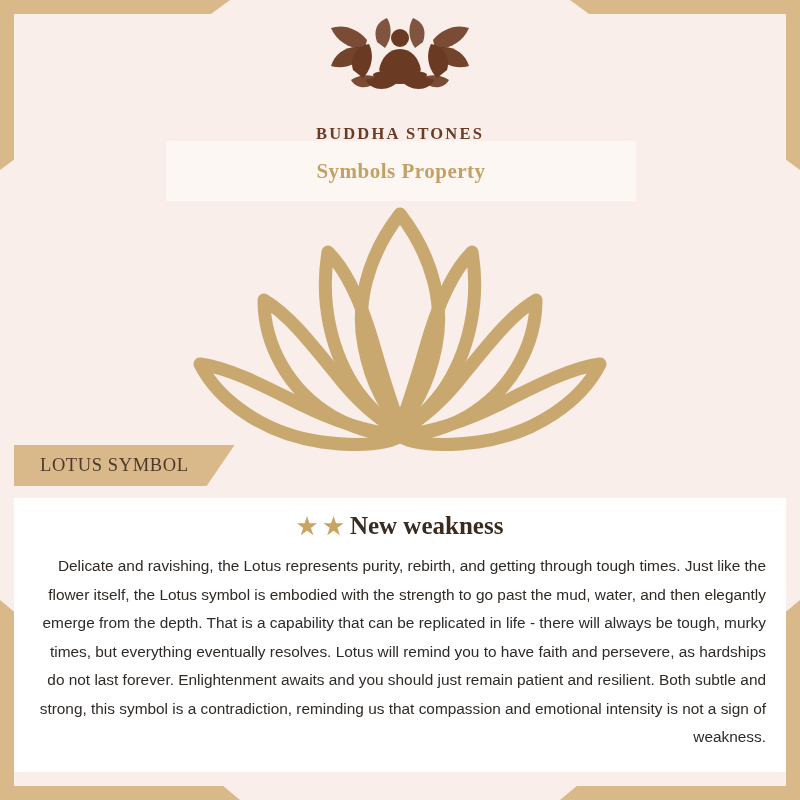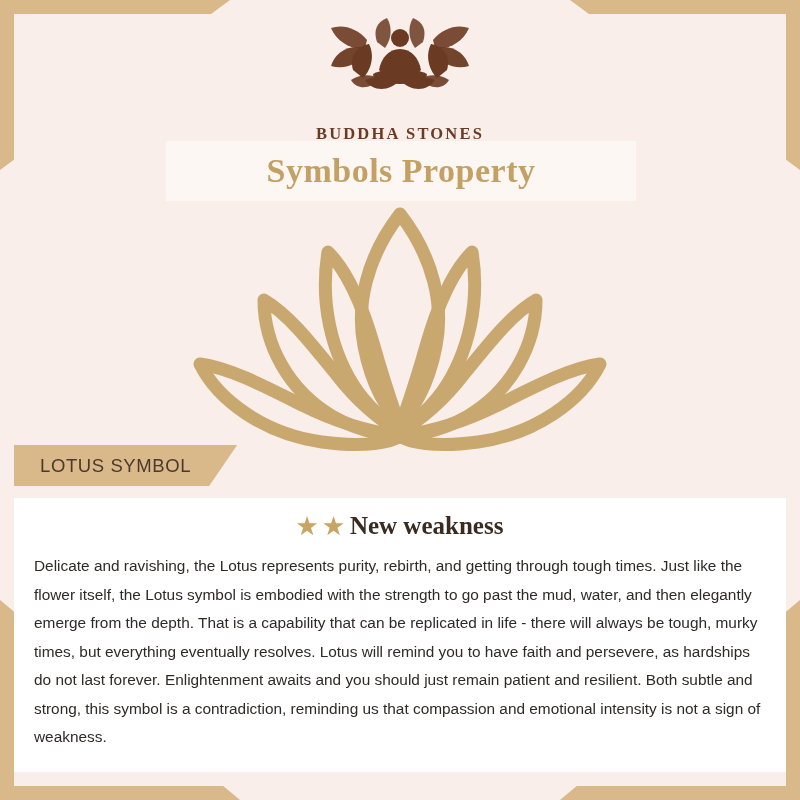--- a/index.html
+++ b/index.html
@@ -77,21 +77,21 @@
     width: 470px;
     height: 60px;
     background: #fdf7f4;
     display: flex;
     align-items: center;
     justify-content: center;
   }
   .title-text {
     font-family: "Liberation Serif", serif;
     font-weight: bold;
-    font-size: 34px;
+    font-size: 21px;
     color: #c3a164;
     letter-spacing: 0.5px;
   }
   
   .lotus-wrap {
     position: absolute;
     top: 196px;
     left: 0;
     right: 0;
     display: flex;
@@ -101,20 +101,21 @@
   .ribbon {
     position: absolute;
     top: 445px;
     left: 14px;
     height: 41px;
     background: #d9b88a;
     display: flex;
     align-items: center;
     padding: 0 46px 0 26px;
     clip-path: polygon(0 0, 100% 0, calc(100% - 28px) 100%, 0 100%);
+    font-family: Liberation Serif, serif;
   }
   .ribbon-text {
     font-size: 18.5px;
     color: #4b3a2c;
     letter-spacing: 0.6px;
   }
   
   .content-card {
     position: absolute;
     top: 498px;
@@ -141,21 +142,21 @@
     line-height: 1;
   }
   .headline span.word {
     white-space: nowrap;
   }
   .body-text {
     margin: 12px 20px 0 20px;
     font-size: 15.4px;
     line-height: 28.5px;
     color: #2f2a26;
-    text-align: left;
+    text-align: right;
   }
 </style>
 </head>
 <body>
 
 <div class="page">
 
   <div class="corner corner-tl"></div>
   <div class="corner corner-tr"></div>
   <div class="corner corner-bl"></div>

